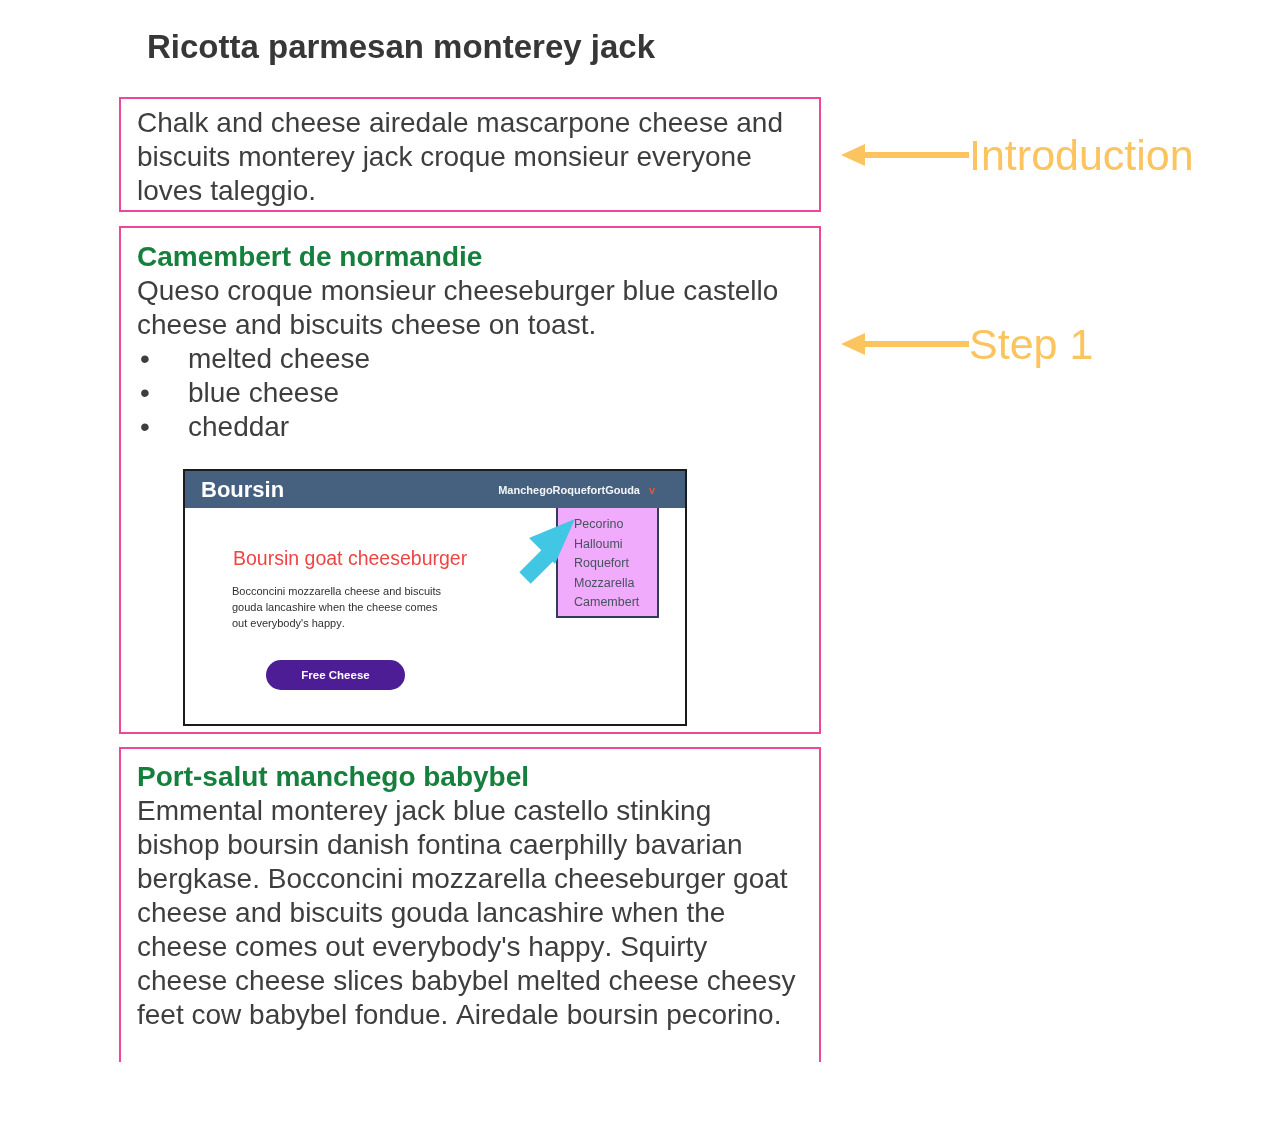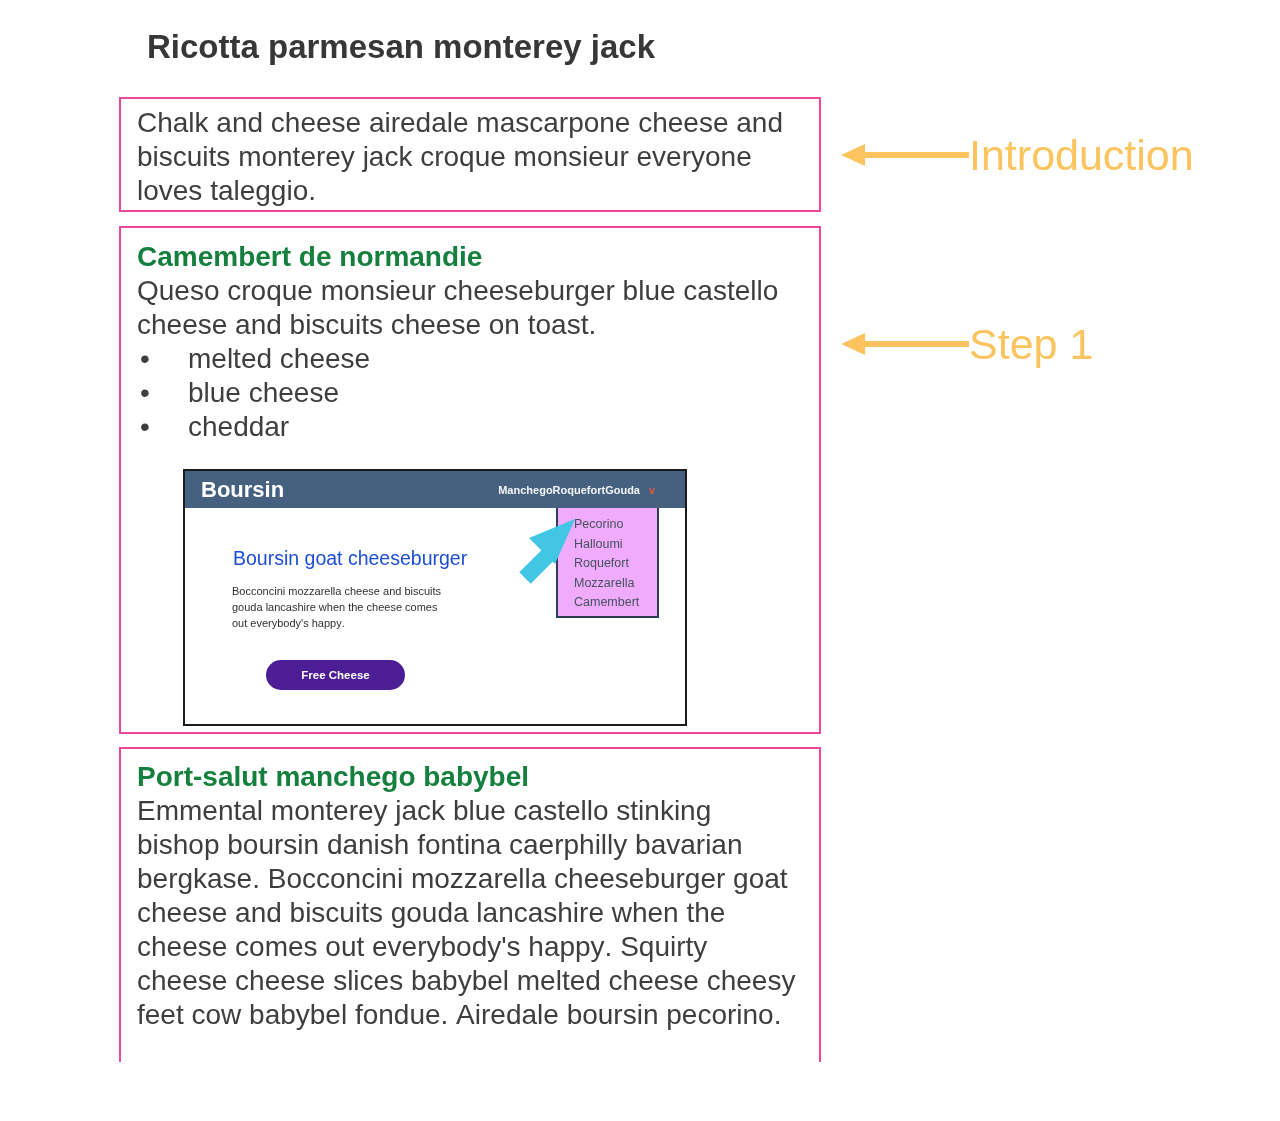--- a/index.html
+++ b/index.html
@@ -42,21 +42,21 @@
   .mk-navbar {
     position:absolute; left:0; top:0; width:100%; height:37px;
     background:#466080; z-index:2;
   }
   .mk-brand { position:absolute; left:16px; top:6px; font-size:22px; font-weight:bold; color:#ffffff; }
   .mk-nav {
     position:absolute; right:45px; top:13px; display:flex; 
     font-size:11px; font-weight:bold; color:#F3F6F8; white-space:nowrap;
   }
   .mk-chevron { position:absolute; right:30px; top:13px; font-size:11px; font-weight:bold; color:#E2573F; }
-  .mk-hero-heading { position:absolute; left:48px; top:76px; font-size:19.5px; color:#1d4ed8; white-space:nowrap; }
+  .mk-hero-heading { position:absolute; left:48px; top:76px; font-size:19.5px; color:#ef4444; white-space:nowrap; }
   .mk-hero-body { position:absolute; left:47px; top:112px; width:218px; font-size:11px; line-height:16px; color:#303030; }
   .mk-cta {
     position:absolute; left:81px; top:189px; width:139px; height:30px;
     border:none; border-radius:15px; background:#4c1d95; color:#ffffff;
     font-family:"Liberation Sans", sans-serif; font-size:11.5px; font-weight:bold;
     text-align:center; line-height:30px; padding:0; cursor:pointer;
   }
   .mk-cursor { position:absolute; left:330px; top:45px; width:64px; height:68px; z-index:3; }
 
   

